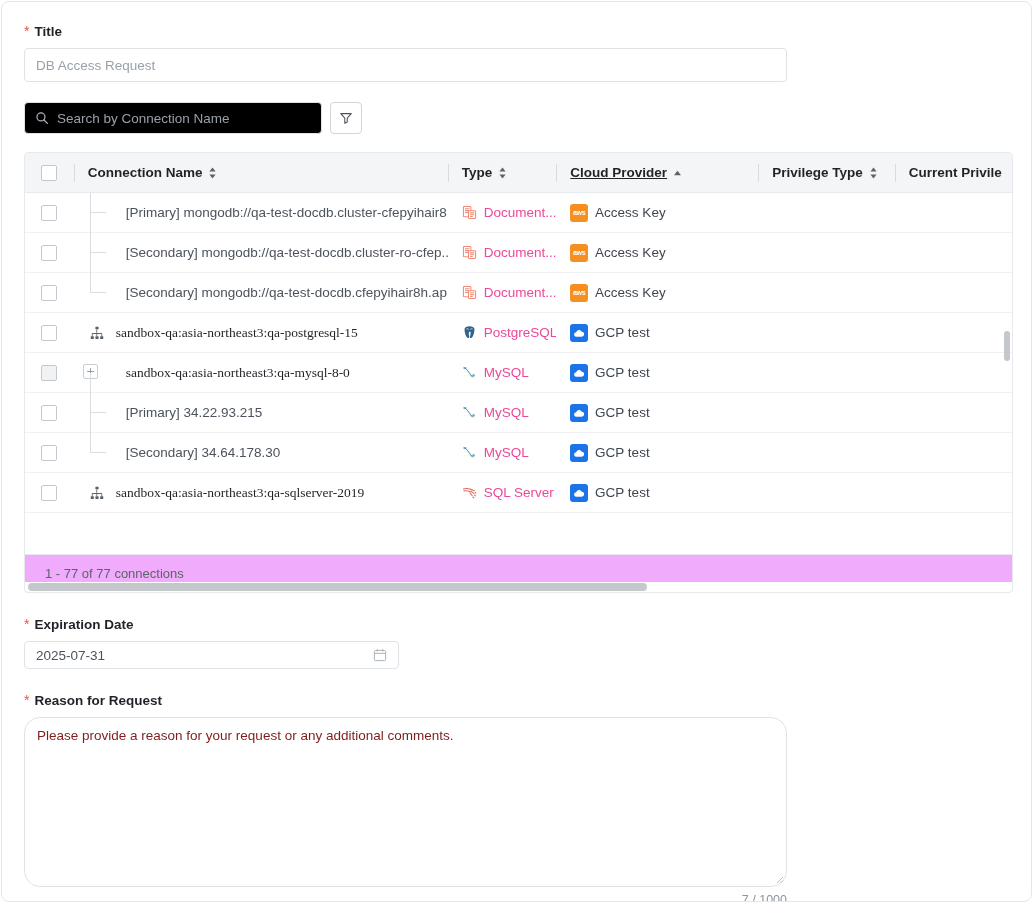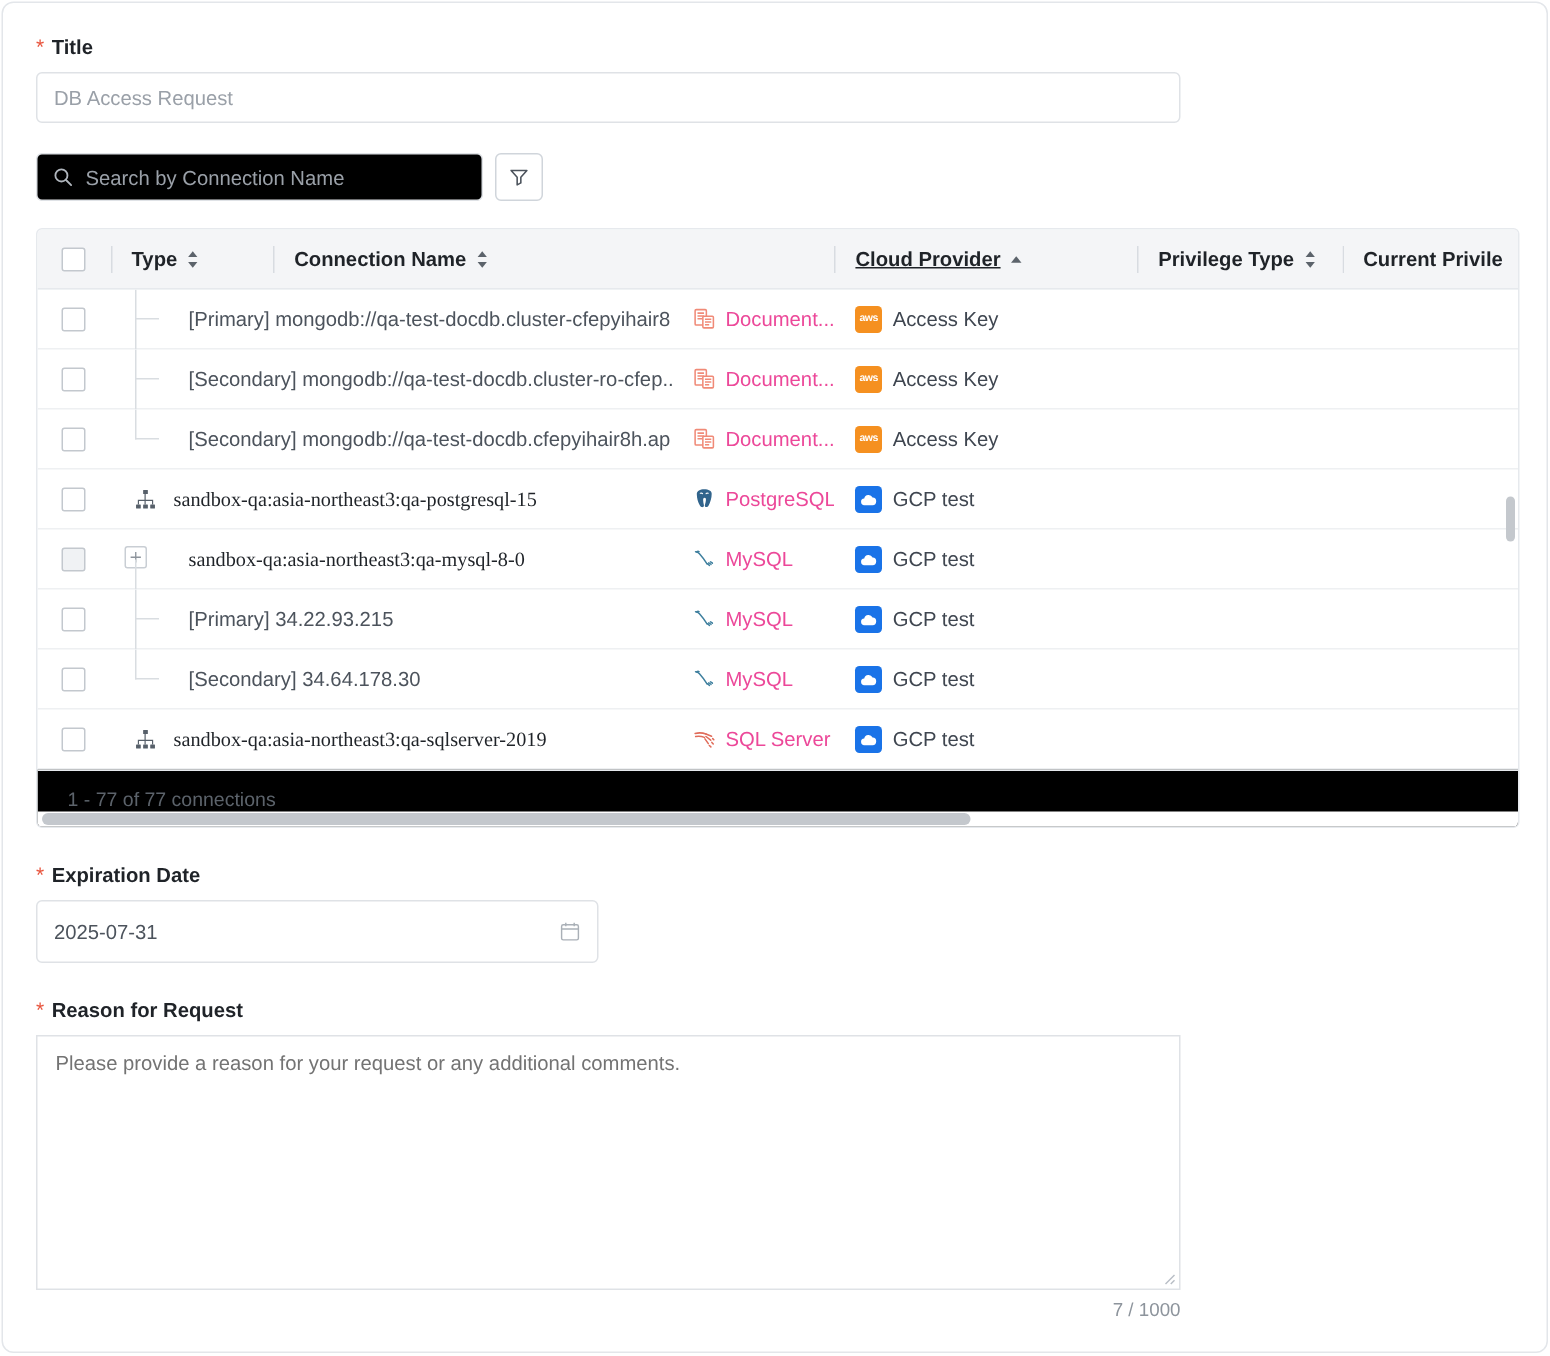--- a/index.html
+++ b/index.html
@@ -201,52 +201,53 @@
   }
   .vscroll-thumb {
     position: absolute; right: 2px; top: 178px;
     width: 6px; height: 30px;
     background: #c4c8cd;
     border-radius: 4px;
   }
 
   .tfoot {
     height: 38px;
-    background: #000000;
+    background: #f0abfc;
     border-top: 1px solid #e6e9ed;
     display: flex; align-items: center;
     padding-left: 20px;
     font-size: 13px;
     color: #5c636b;
+    margin-top: 41px;
   }
 
   
   .date-wrap { margin-top: 24px; }
   .date-input {
-    width: 375px; height: 42px;
+    width: 375px; height: 28px;
     border: 1px solid #dfe2e6;
     border-radius: 4px;
     display: flex; align-items: center;
     justify-content: space-between;
     padding: 0 11px;
     font-size: 13.5px;
     color: #4c535c;
     background: #fff;
   }
 
   
   .reason-wrap { margin-top: 24px; }
   .reason-box {
     width: 763px; height: 170px;
     border: 1px solid #dfe2e6;
-    border-radius: 0;
+    border-radius: 16px;
     background: #fff;
     padding: 10px 12px;
     font-size: 13.5px;
-    color: #737373;
+    color: #7f1d1d;
     position: relative;
   }
   .resize-grip {
     position: absolute; right: 2px; bottom: 2px;
     width: 10px; height: 10px;
   }
   .counter {
     width: 763px;
     text-align: right;
     font-size: 12.5px;
@@ -285,31 +286,31 @@
           </svg>
         </span>
       </div>
     </div>
 
     <div class="table-wrap">
       <div class="thead">
         <div class="th th-check">
           <span class="chk"></span>
         </div>
-        <div class="th th-type sep">
-          <span>Type</span>
+        <div class="th th-name sep">
+          <span>Connection Name</span>
           <span class="sort-both">
             <svg class="icon-svg" width="9" height="12" viewBox="0 0 9 12">
                 <path d="M4.5 0.5 L7.6 4.4 H1.4 Z" fill="#5c636b"></path>
                 <path d="M4.5 11.5 L1.4 7.6 H7.6 Z" fill="#5c636b"></path>
               </svg>
           </span>
         </div>
-        <div class="th th-name sep">
-          <span>Connection Name</span>
+        <div class="th th-type sep">
+          <span>Type</span>
           <span class="sort-both">
             <svg class="icon-svg" width="9" height="12" viewBox="0 0 9 12">
                 <path d="M4.5 0.5 L7.6 4.4 H1.4 Z" fill="#5c636b"></path>
                 <path d="M4.5 11.5 L1.4 7.6 H7.6 Z" fill="#5c636b"></path>
               </svg>
           </span>
         </div>
         <div class="th th-cloud sep">
           <span>Cloud Provider</span>
           <span class="sort-asc">

